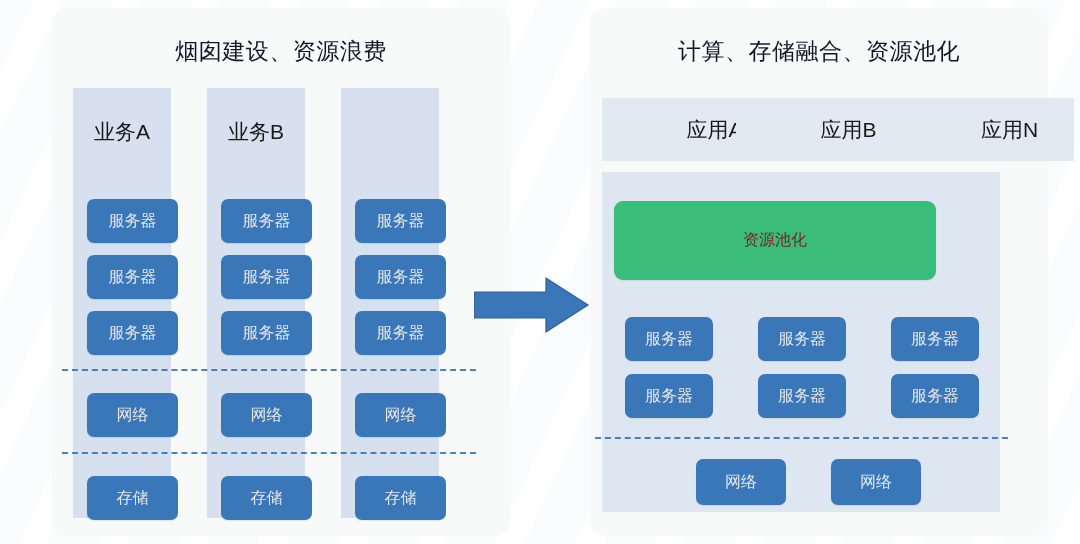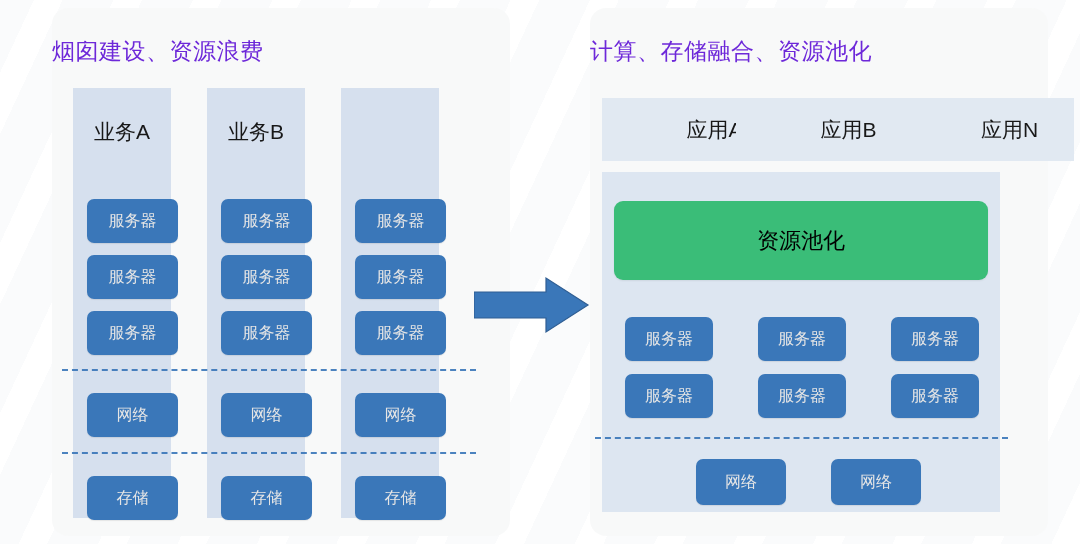--- a/index.html
+++ b/index.html
@@ -41,22 +41,23 @@
     border-radius: 16px;
   }
   #card-left  { left: 52px;  top: 8px;  width: 458px; height: 528px; }
   #card-right { left: 590px; top: 8px;  width: 458px; height: 528px; }
 
   .card-title {
     position: absolute;
     left: 0;
     right: 0;
     top: 28px;
+    text-align: center;
     font-size: 23px;
-    color: #6d28d9;
+    color: #0f172a;
     letter-spacing: 0.5px;
     white-space: nowrap;
   }
 
   
   .silo-col {
     position: absolute;
     width: 98px;
     top: 88px;
     height: 430px;
@@ -143,29 +144,29 @@
     top: 172px;
     width: 398px;
     height: 340px;
     background: #dde6f1;
   }
 
   #pool-bar {
     position: absolute;
     left: 12px;
     top: 29px;
-    width: 374px;
+    width: 322px;
     height: 79px;
     background: #3abd78;
     border-radius: 9px;
     display: flex;
     align-items: center;
     justify-content: center;
-    color: #000000;
-    font-size: 22px;
+    color: #7f1d1d;
+    font-size: 16px;
     white-space: nowrap;
     box-shadow: 0 1px 2px rgba(0,0,0,0.07);
   }
 
   .pool-srv {
     width: 88px;
     height: 44px;
   }
   .pc0 { left: 625px; }
   .pc1 { left: 758px; }

